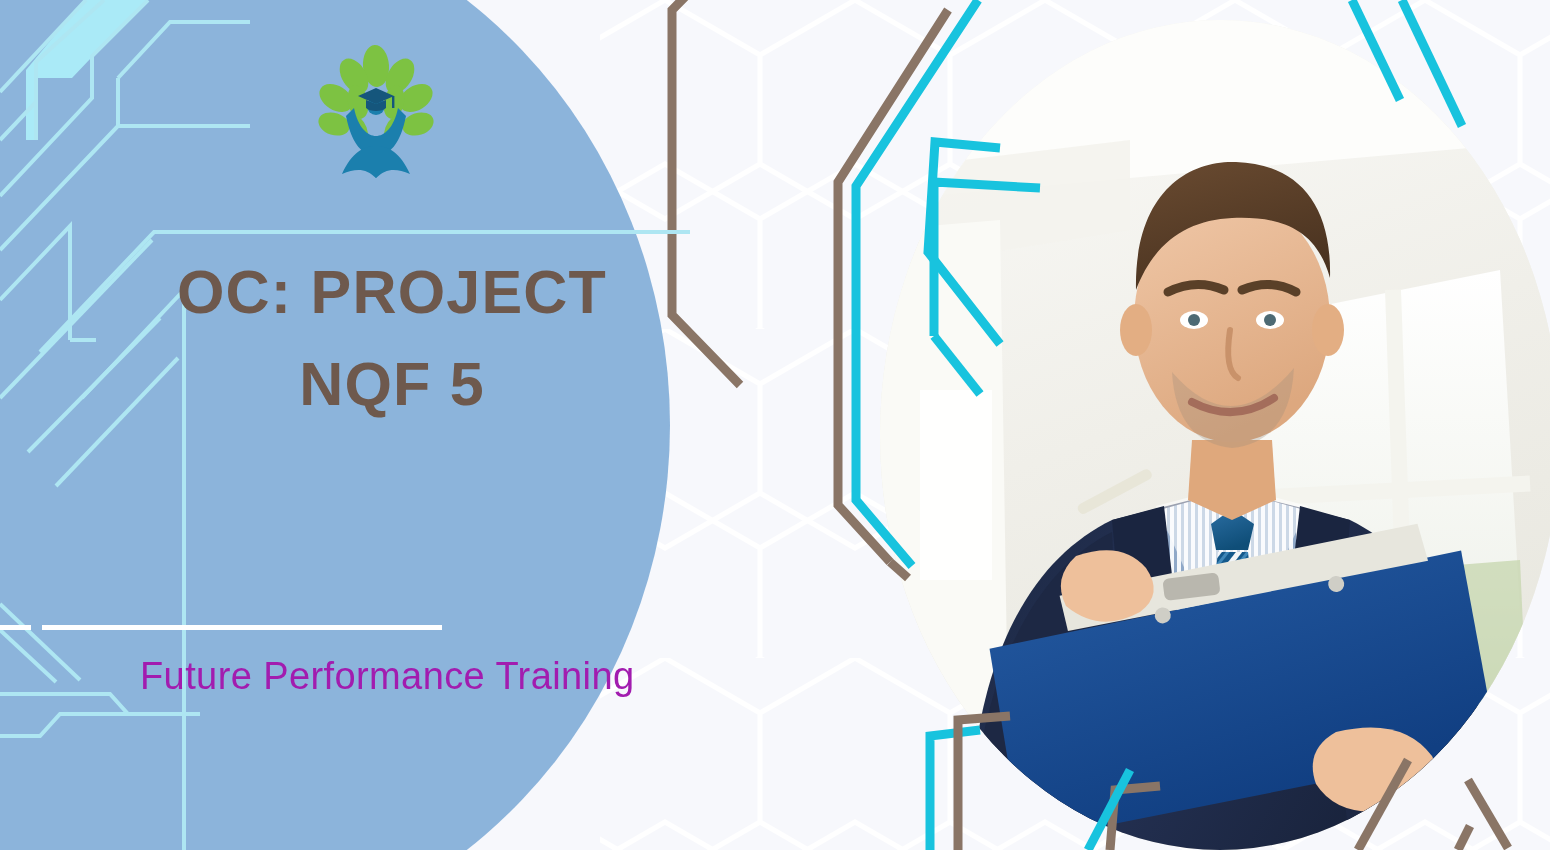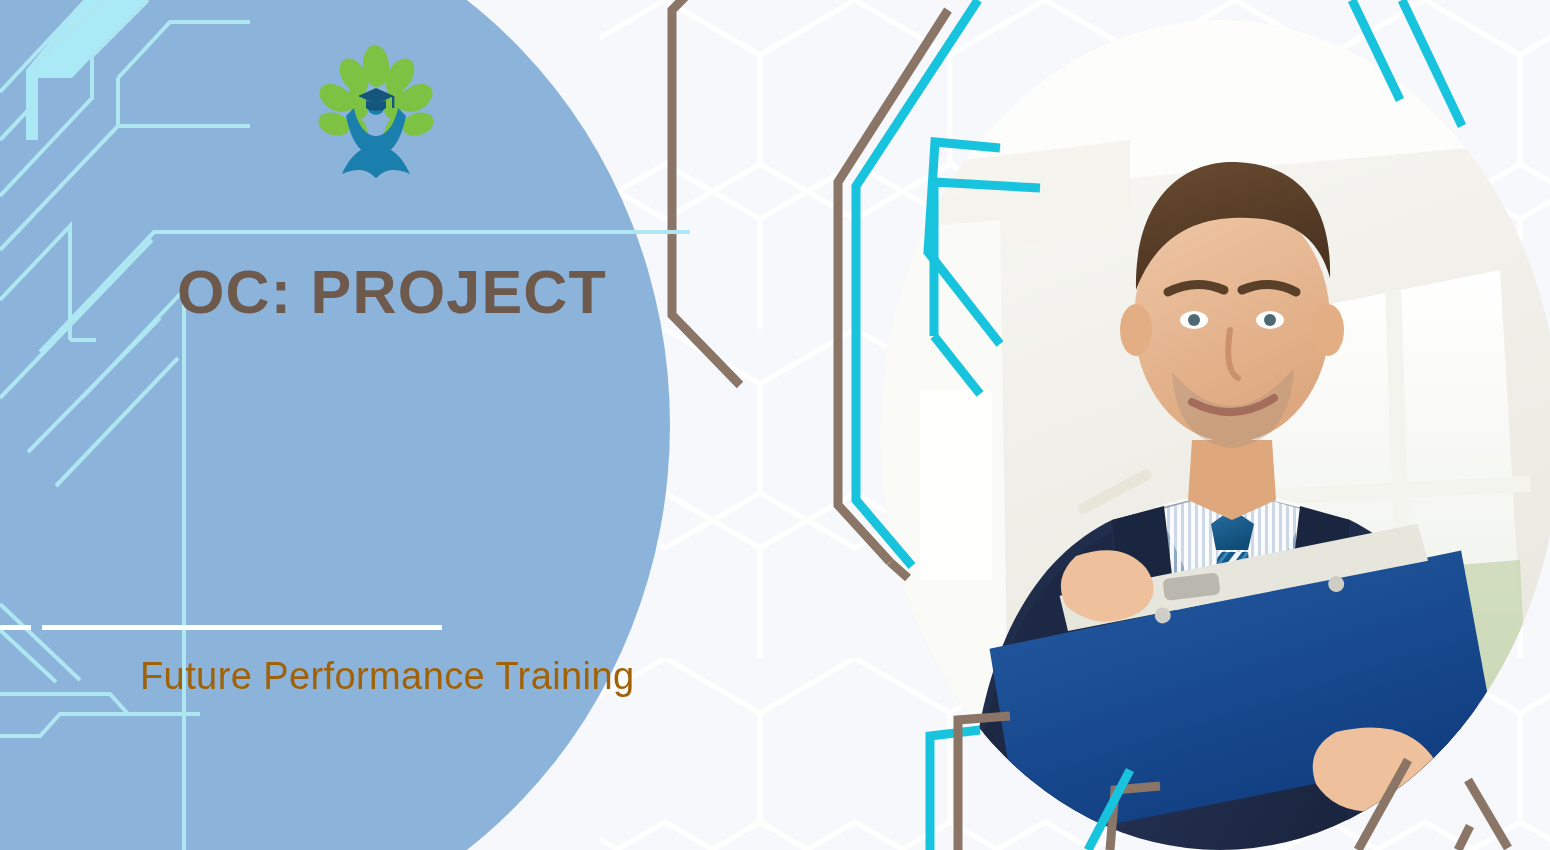--- a/index.html
+++ b/index.html
@@ -58,21 +58,21 @@
     font-family:"Liberation Sans", sans-serif;
   }
   .divider-wrap{
     position:absolute;left:-1px;top:625px;width:443px;height:5px;
   }
   .dash-a{position:absolute;left:0;top:0;width:32px;height:5px;background:#ffffff;}
   .dash-b{position:absolute;left:43px;top:0;width:400px;height:5px;background:#ffffff;}
   .subtitle{
     position:absolute;left:140px;top:655px;width:600px;
     font-size:38px;
-    color:#a16207;
+    color:#a21caf;
     letter-spacing:.4px;
     font-family:"Liberation Sans", sans-serif;
     white-space:nowrap;
   }
 </style>
 </head>
 <body>
 
 <div class="banner">
 
@@ -289,20 +289,21 @@
     </g>
     <g fill="#15567c">
       <polygon points="46,54 64,46 82,54 64,62"></polygon>
       <path d="M 54 58 L 54 66 C 58 70 70 70 74 66 L 74 58 L 64 62 Z"></path>
       <rect x="80" y="54" width="2.4" height="12"></rect>
     </g>
   </svg>
 
   <div class="title-block">
     <span class="title-line">OC: PROJECT</span>
+    <span class="title-line">NQF 5</span>
   </div>
 
   <div class="divider-wrap">
     <div class="dash-a"></div>
     <div class="dash-b"></div>
   </div>
 
   <div class="subtitle">Future Performance Training</div>
 
 </div>

